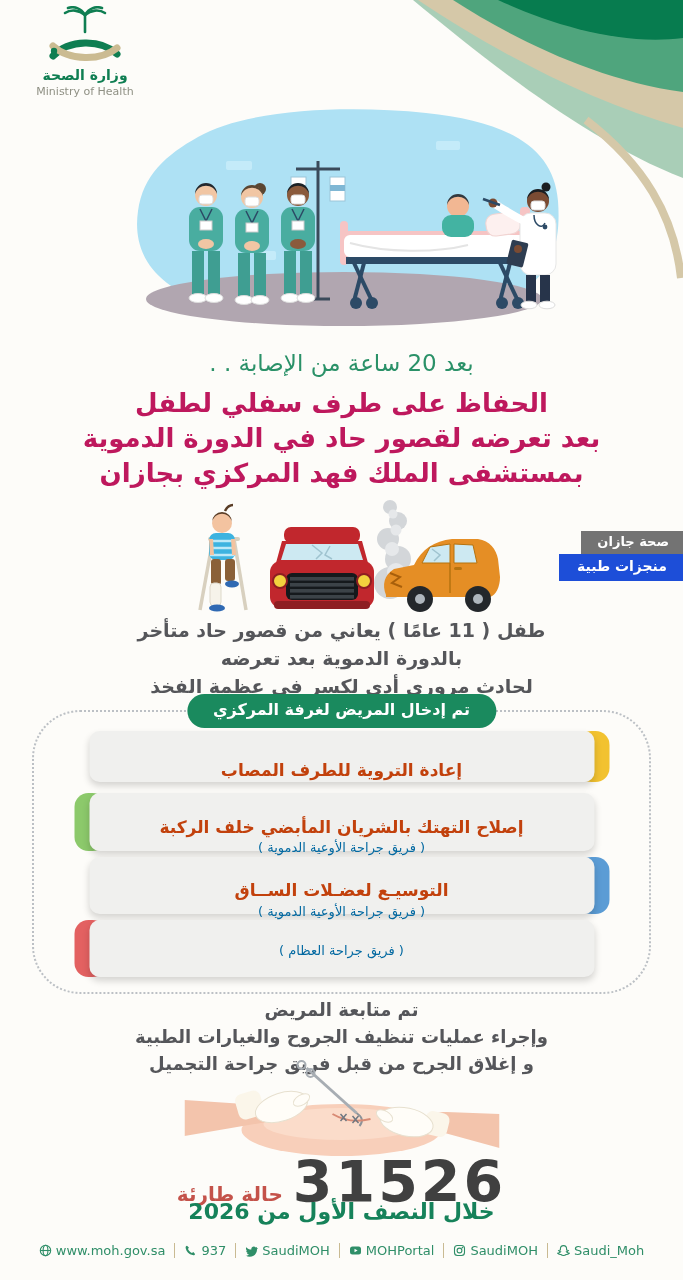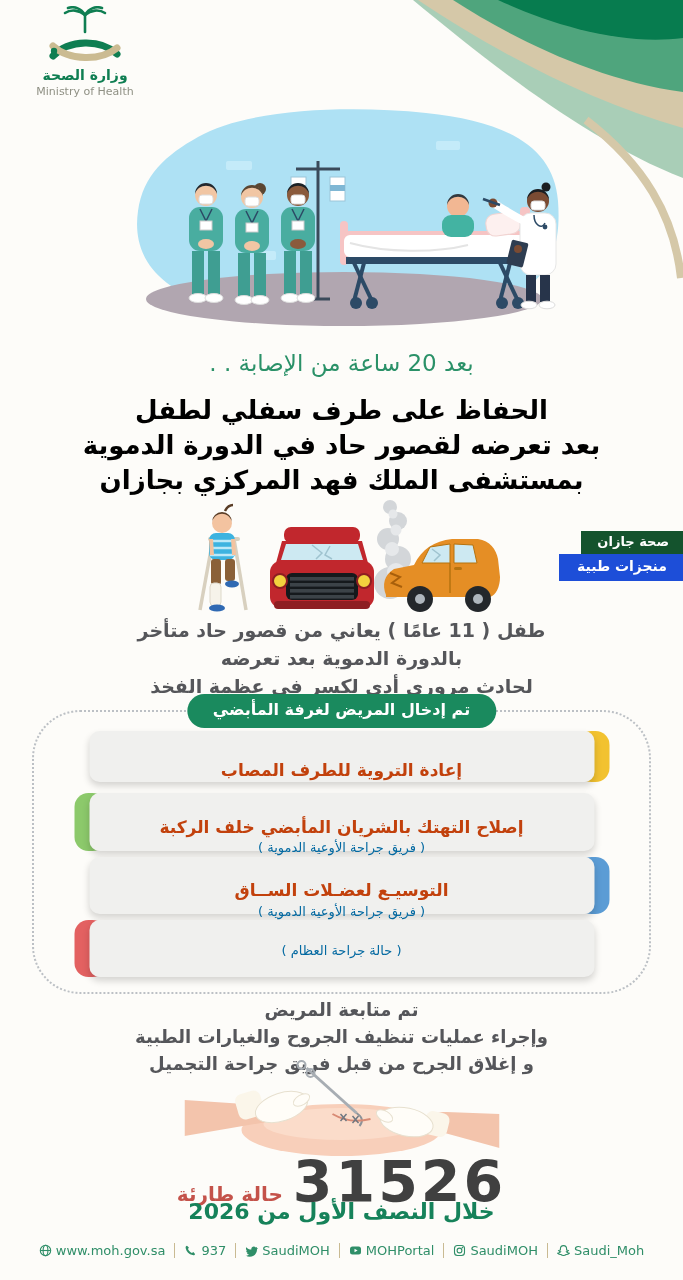--- a/index.html
+++ b/index.html
@@ -12,28 +12,28 @@
   
   .waves{position:absolute;top:0;right:0;width:355px;height:280px;}
   .logo{position:absolute;top:6px;left:26px;width:118px;text-align:center;}
   .logo-mark{margin:0 auto;}
   .logo-ar{font-size:14px;font-weight:bold;color:#0f7e52;direction:rtl;line-height:1.1;}
   .logo-en{font-size:11px;color:#8f9084;margin-top:2px;}
   
   .scene{position:absolute;top:103px;left:106px;width:470px;height:232px;}
   
   .headline{position:absolute;top:350px;left:0;right:0;text-align:center;direction:rtl;}
-  .kicker{font-size:23px;color:#2a9168;margin-bottom:17px;}
-  .h1line{font-size:26px;font-weight:bold;color:#000000;line-height:35px;}
+  .kicker{font-size:23px;color:#2a9168;margin-bottom:10px;}
+  .h1line{font-size:26px;font-weight:bold;color:#be185d;line-height:35px;}
   
   .crash{position:absolute;top:497px;left:182px;width:322px;height:124px;}
   
   .tags{position:absolute;top:531px;right:0;display:flex;flex-direction:column;align-items:flex-end;z-index:4;}
   .tag{color:#fff;font-weight:bold;direction:rtl;white-space:nowrap;}
-  .tag-jazan{background:#14532d;font-size:13px;padding:3px 14px 5px 16px;}
+  .tag-jazan{background:#737373;font-size:13px;padding:3px 14px 5px 16px;}
   .tag-ach{background:#1d4ed8;font-size:14px;padding:4px 16px 7px 18px;}
   
   .case{position:absolute;top:616px;left:0;right:0;text-align:center;direction:rtl;
         font-size:19px;font-weight:bold;color:#55565a;line-height:28px;}
   
   .dotted-box{position:absolute;left:32px;right:32px;top:710px;height:280px;
         border:2px dotted #bcc0c5;border-radius:48px;}
   .pill{position:absolute;top:694px;left:50%;transform:translateX(-50%);z-index:3;
         background:#1a8a5e;color:#fff;font-size:16px;font-weight:bold;direction:rtl;
         padding:6px 26px 9px;border-radius:18px;white-space:nowrap;}
@@ -287,21 +287,21 @@
     <div class="tag tag-ach">منجزات طبية</div>
   </div>
 
   <div class="case">
     <div>طفل ( 11 عامًا ) يعاني من قصور حاد متأخر</div>
     <div>بالدورة الدموية بعد تعرضه</div>
     <div>لحادث مروري أدى لكسر في عظمة الفخذ</div>
   </div>
 
   <div class="dotted-box"></div>
-  <div class="pill">تم إدخال المريض لغرفة المأبضي</div>
+  <div class="pill">تم إدخال المريض لغرفة المركزي</div>
 
   <div class="card-row row-1">
     <div class="accent accent-right accent-yellow"></div>
     <div class="card">
       <div class="card-title">إعادة التروية للطرف المصاب</div>
     </div>
   </div>
   <div class="card-row row-2">
     <div class="accent accent-left accent-green"></div>
     <div class="card">
@@ -312,21 +312,21 @@
   <div class="card-row row-3">
     <div class="accent accent-right accent-blue"></div>
     <div class="card">
       <div class="card-title">التوسيـع لعضـلات الســاق</div>
       <div class="card-team">( فريق جراحة الأوعية الدموية )</div>
     </div>
   </div>
   <div class="card-row row-4">
     <div class="accent accent-left accent-red"></div>
     <div class="card">
-      <div class="card-team">( حالة جراحة العظام )</div>
+      <div class="card-team">( فريق جراحة العظام )</div>
     </div>
   </div>
 
   <div class="followup">
     <div>تم متابعة المريض</div>
     <div>وإجراء عمليات تنظيف الجروح والغيارات الطبية</div>
     <div>و إغلاق الجرح من قبل فريق جراحة التجميل</div>
   </div>
 
   <svg class="hands" viewBox="0 0 315 102">

